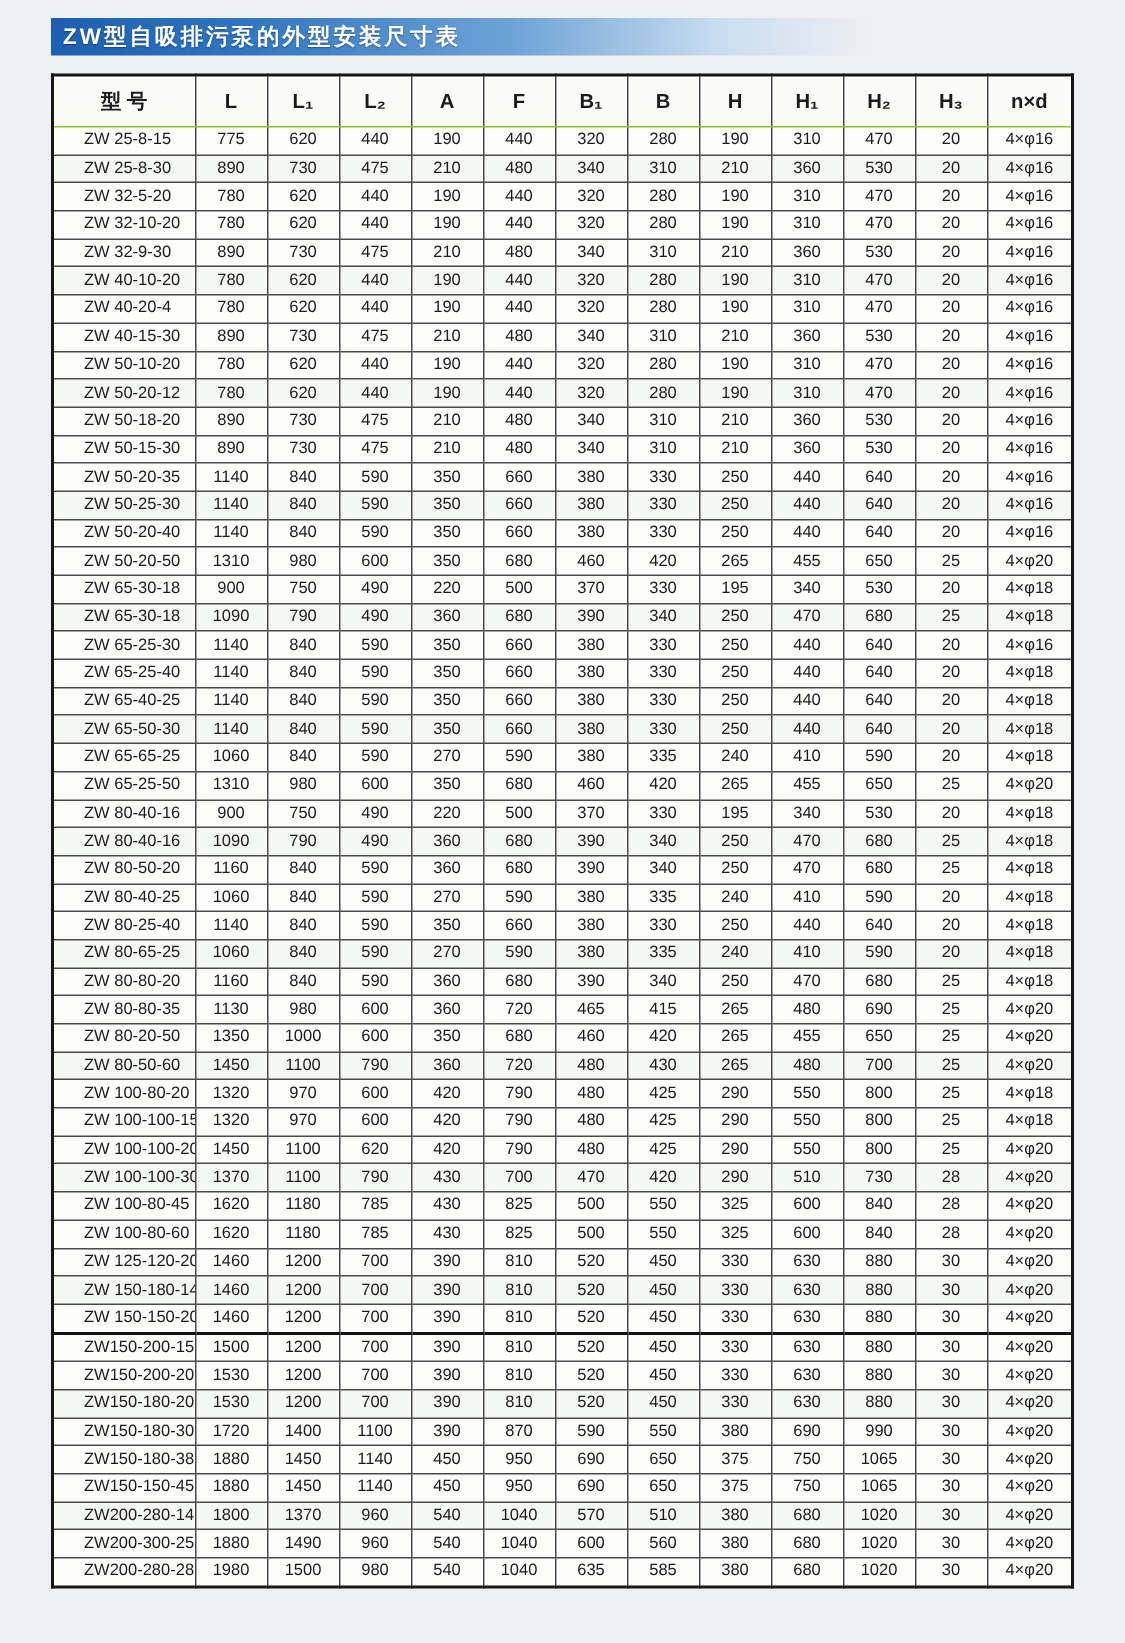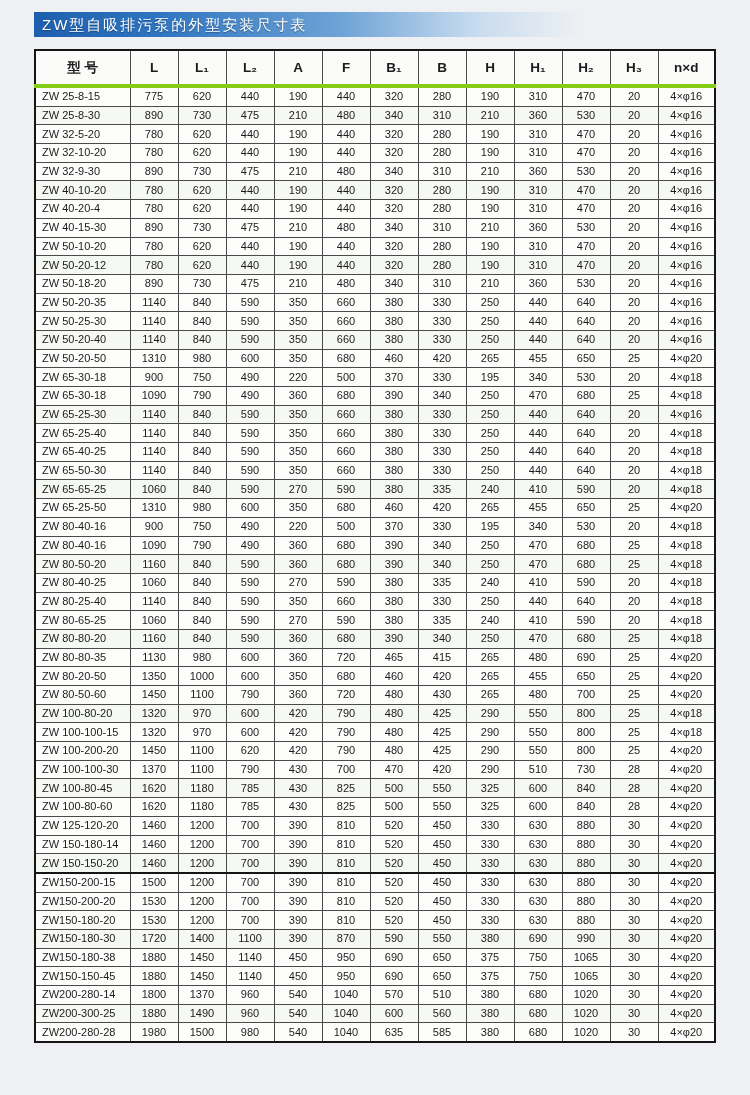--- a/index.html
+++ b/index.html
@@ -9,21 +9,21 @@
     font-family:"Liberation Sans", sans-serif;
     color:#1b1b1b;
     overflow:hidden;
   }
   .page{padding:12px 34px 0 34px;}
   .title-bar{
     height:25px;
     line-height:25px;
     background:linear-gradient(to right,#1d5fae 0%,#2e74c0 18%,#6ea3d6 45%,#c8dcef 65%,#eef0f3 80%,#eef0f3 100%);
     color:#ffffff;
-    font-weight:normal;
+    font-weight:bold;
     font-size:15px;
     letter-spacing:2px;
     padding-left:8px;
     margin-bottom:12px;
     text-shadow:0 1px 1px rgba(0,0,0,.35);
   }
   table{
     width:682px;
     border-collapse:collapse;
     table-layout:fixed;
@@ -35,30 +35,30 @@
     text-align:center;
     vertical-align:middle;
     overflow:hidden;
     white-space:nowrap;
   }
   thead th{
     height:31px;
     font-size:13.5px;
     font-weight:bold;
     background:#fbfbf9;
-    border-bottom:4px solid #84cc16;
+    border-bottom:1px solid #84cc16;
   }
   tbody td{
     height:15.7px;
     font-size:11px;
     line-height:1;
   }
   tbody td.model{
     text-align:left;
-    padding-left:6px;
+    padding-left:20px;
     font-size:11px;
   }
   tbody tr:nth-child(4n+2) td{background:#f6f8f4;}
   tr.section-start td{border-top:2.5px solid #151515;}
   col.c-model{width:95px;}
   col.c-num{width:48px;}
   col.c-nxd{width:57px;}
 </style>
 </head>
 <body>
@@ -259,20 +259,35 @@
           <td>480</td>
           <td>340</td>
           <td>310</td>
           <td>210</td>
           <td>360</td>
           <td>530</td>
           <td>20</td>
           <td>4×φ16</td>
         </tr>
         <tr>
+          <td class="model">ZW 50-15-30</td>
+          <td>890</td>
+          <td>730</td>
+          <td>475</td>
+          <td>210</td>
+          <td>480</td>
+          <td>340</td>
+          <td>310</td>
+          <td>210</td>
+          <td>360</td>
+          <td>530</td>
+          <td>20</td>
+          <td>4×φ16</td>
+        </tr>
+        <tr>
           <td class="model">ZW 50-20-35</td>
           <td>1140</td>
           <td>840</td>
           <td>590</td>
           <td>350</td>
           <td>660</td>
           <td>380</td>
           <td>330</td>
           <td>250</td>
           <td>440</td>
@@ -619,21 +634,21 @@
           <td>790</td>
           <td>480</td>
           <td>425</td>
           <td>290</td>
           <td>550</td>
           <td>800</td>
           <td>25</td>
           <td>4×φ18</td>
         </tr>
         <tr>
-          <td class="model">ZW 100-200-20</td>
+          <td class="model">ZW 100-100-20</td>
           <td>1450</td>
           <td>1100</td>
           <td>620</td>
           <td>420</td>
           <td>790</td>
           <td>480</td>
           <td>425</td>
           <td>290</td>
           <td>550</td>
           <td>800</td>

